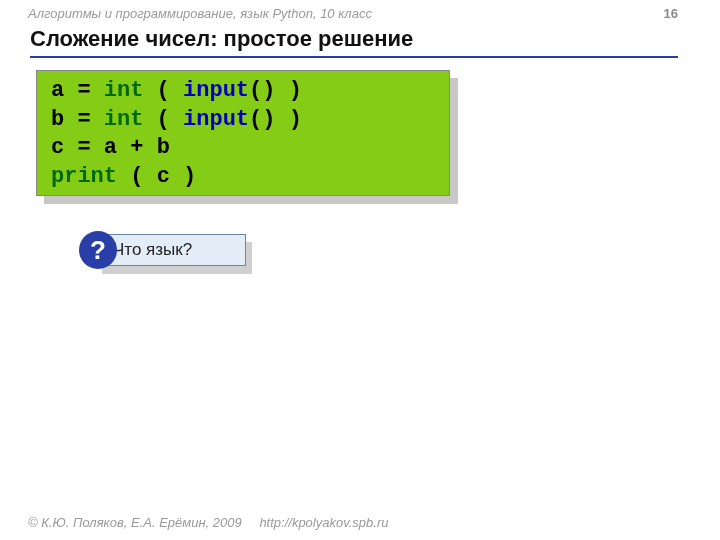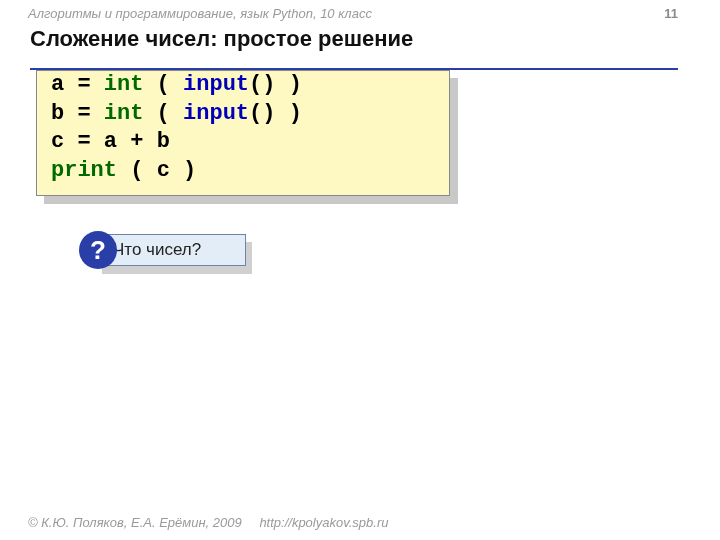--- a/index.html
+++ b/index.html
@@ -1,54 +1,54 @@
 <!DOCTYPE html>
 <html><head>
 <meta charset="utf-8">
 <style>
   * { box-sizing: border-box; margin: 0; padding: 0; }
   html, body { width: 720px; height: 540px; font-family: Arial, Helvetica, sans-serif; background: #fff; position: relative; }
   .slide { width: 700px; height: 540px; position: relative; padding: 0; }
   .topbar { position: absolute; top: 6px; left: 28px; font-style: italic; color: #9a9a9a; font-size: 13px; }
   .pagenum { position: absolute; top: 6px; right: 22px; color: #8a8a8a; font-size: 13px; font-weight: bold;}
-  .title { position: absolute; top: 26px; left: 30px; right: 22px; font-size: 22px; font-weight: bold; color: #111; border-bottom: 2px solid #2a3ea8; padding-bottom: 16px; }
+  .title { position: absolute; top: 26px; left: 30px; right: 22px; font-size: 22px; font-weight: bold; color: #111; border-bottom: 2px solid #2a3ea8; padding-bottom: 4px; }
   .codebox-wrap { position: absolute; top: 70px; left: 36px; }
   .code-shadow { position: absolute; top: 8px; left: 8px; width: 414px; height: 126px; background: #c8c8c8; }
-  .codebox { position: relative; width: 414px; height: 126px; background: #fef9c3; border: 1px solid #888; padding: 0 14px; font-family: "Courier New", monospace; font-size: 22px; font-weight: bold; line-height: 1.3; white-space: pre; }
+  .codebox { position: relative; width: 414px; height: 126px; background: #84cc16; border: 1px solid #888; padding: 6px 14px; font-family: "Courier New", monospace; font-size: 22px; font-weight: bold; line-height: 1.3; white-space: pre; }
   .tok-id { color: #000; }
   .tok-kw { color: #006a00; }
   .tok-fn { color: #0000bb; }
   .tok-pn { color: #000; }
   .callout-wrap { position: absolute; top: 234px; left: 76px; height: 44px; }
   .callout-shadow { position: absolute; top: 8px; left: 26px; width: 150px; height: 32px; background: #d0d0d0; }
   .callout { position: relative; margin-left: 20px; width: 150px; height: 32px; background: #e3edf8; border: 1px solid #6b85a8; display: flex; align-items: center; padding-left: 16px; font-size: 17px; color: #222; }
   .badge { position: absolute; left: -18px; top: -4px; width: 38px; height: 38px; background: #2a3ea8; border-radius: 50%; color: #fff; font-size: 26px; font-weight: bold; display: flex; align-items: center; justify-content: center; }
   .footer { position: absolute; bottom: 10px; left: 28px; font-style: italic; color: #9a9a9a; font-size: 13px; }
   .footer .url { margin-left: 14px; text-align: right; }
 </style>
 </head>
 <body>
 
 <div class="slide">
 
   <div class="topbar">Алгоритмы и программирование, язык Python, 10 класс</div>
-  <div class="pagenum">11</div>
+  <div class="pagenum">16</div>
 
   <div class="title">Сложение чисел: простое решение</div>
 
   <div class="codebox-wrap">
     <div class="code-shadow"></div>
     <div class="codebox" id="codebox"><div><span class="tok-id">a</span><span class="tok-pn"> = </span><span class="tok-kw">int</span><span class="tok-pn"> ( </span><span class="tok-fn">input</span><span class="tok-pn">() )</span></div><div><span class="tok-id">b</span><span class="tok-pn"> = </span><span class="tok-kw">int</span><span class="tok-pn"> ( </span><span class="tok-fn">input</span><span class="tok-pn">() )</span></div><div><span class="tok-id">c</span><span class="tok-pn"> = </span><span class="tok-id">a</span><span class="tok-pn"> + </span><span class="tok-id">b</span></div><div><span class="tok-kw">print</span><span class="tok-pn"> ( </span><span class="tok-id">c</span><span class="tok-pn"> )</span></div></div>
   </div>
 
   <div class="callout-wrap">
     <div class="callout-shadow"></div>
     <div class="callout">
       <div class="badge">?</div>
-      <span>Что чисел?</span>
+      <span>Что язык?</span>
     </div>
   </div>
 
   <div class="footer">
     <span>© К.Ю. Поляков, Е.А. Ерёмин, 2009</span>
     <span class="url">http://kpolyakov.spb.ru</span>
   </div>
 
 </div>
 

